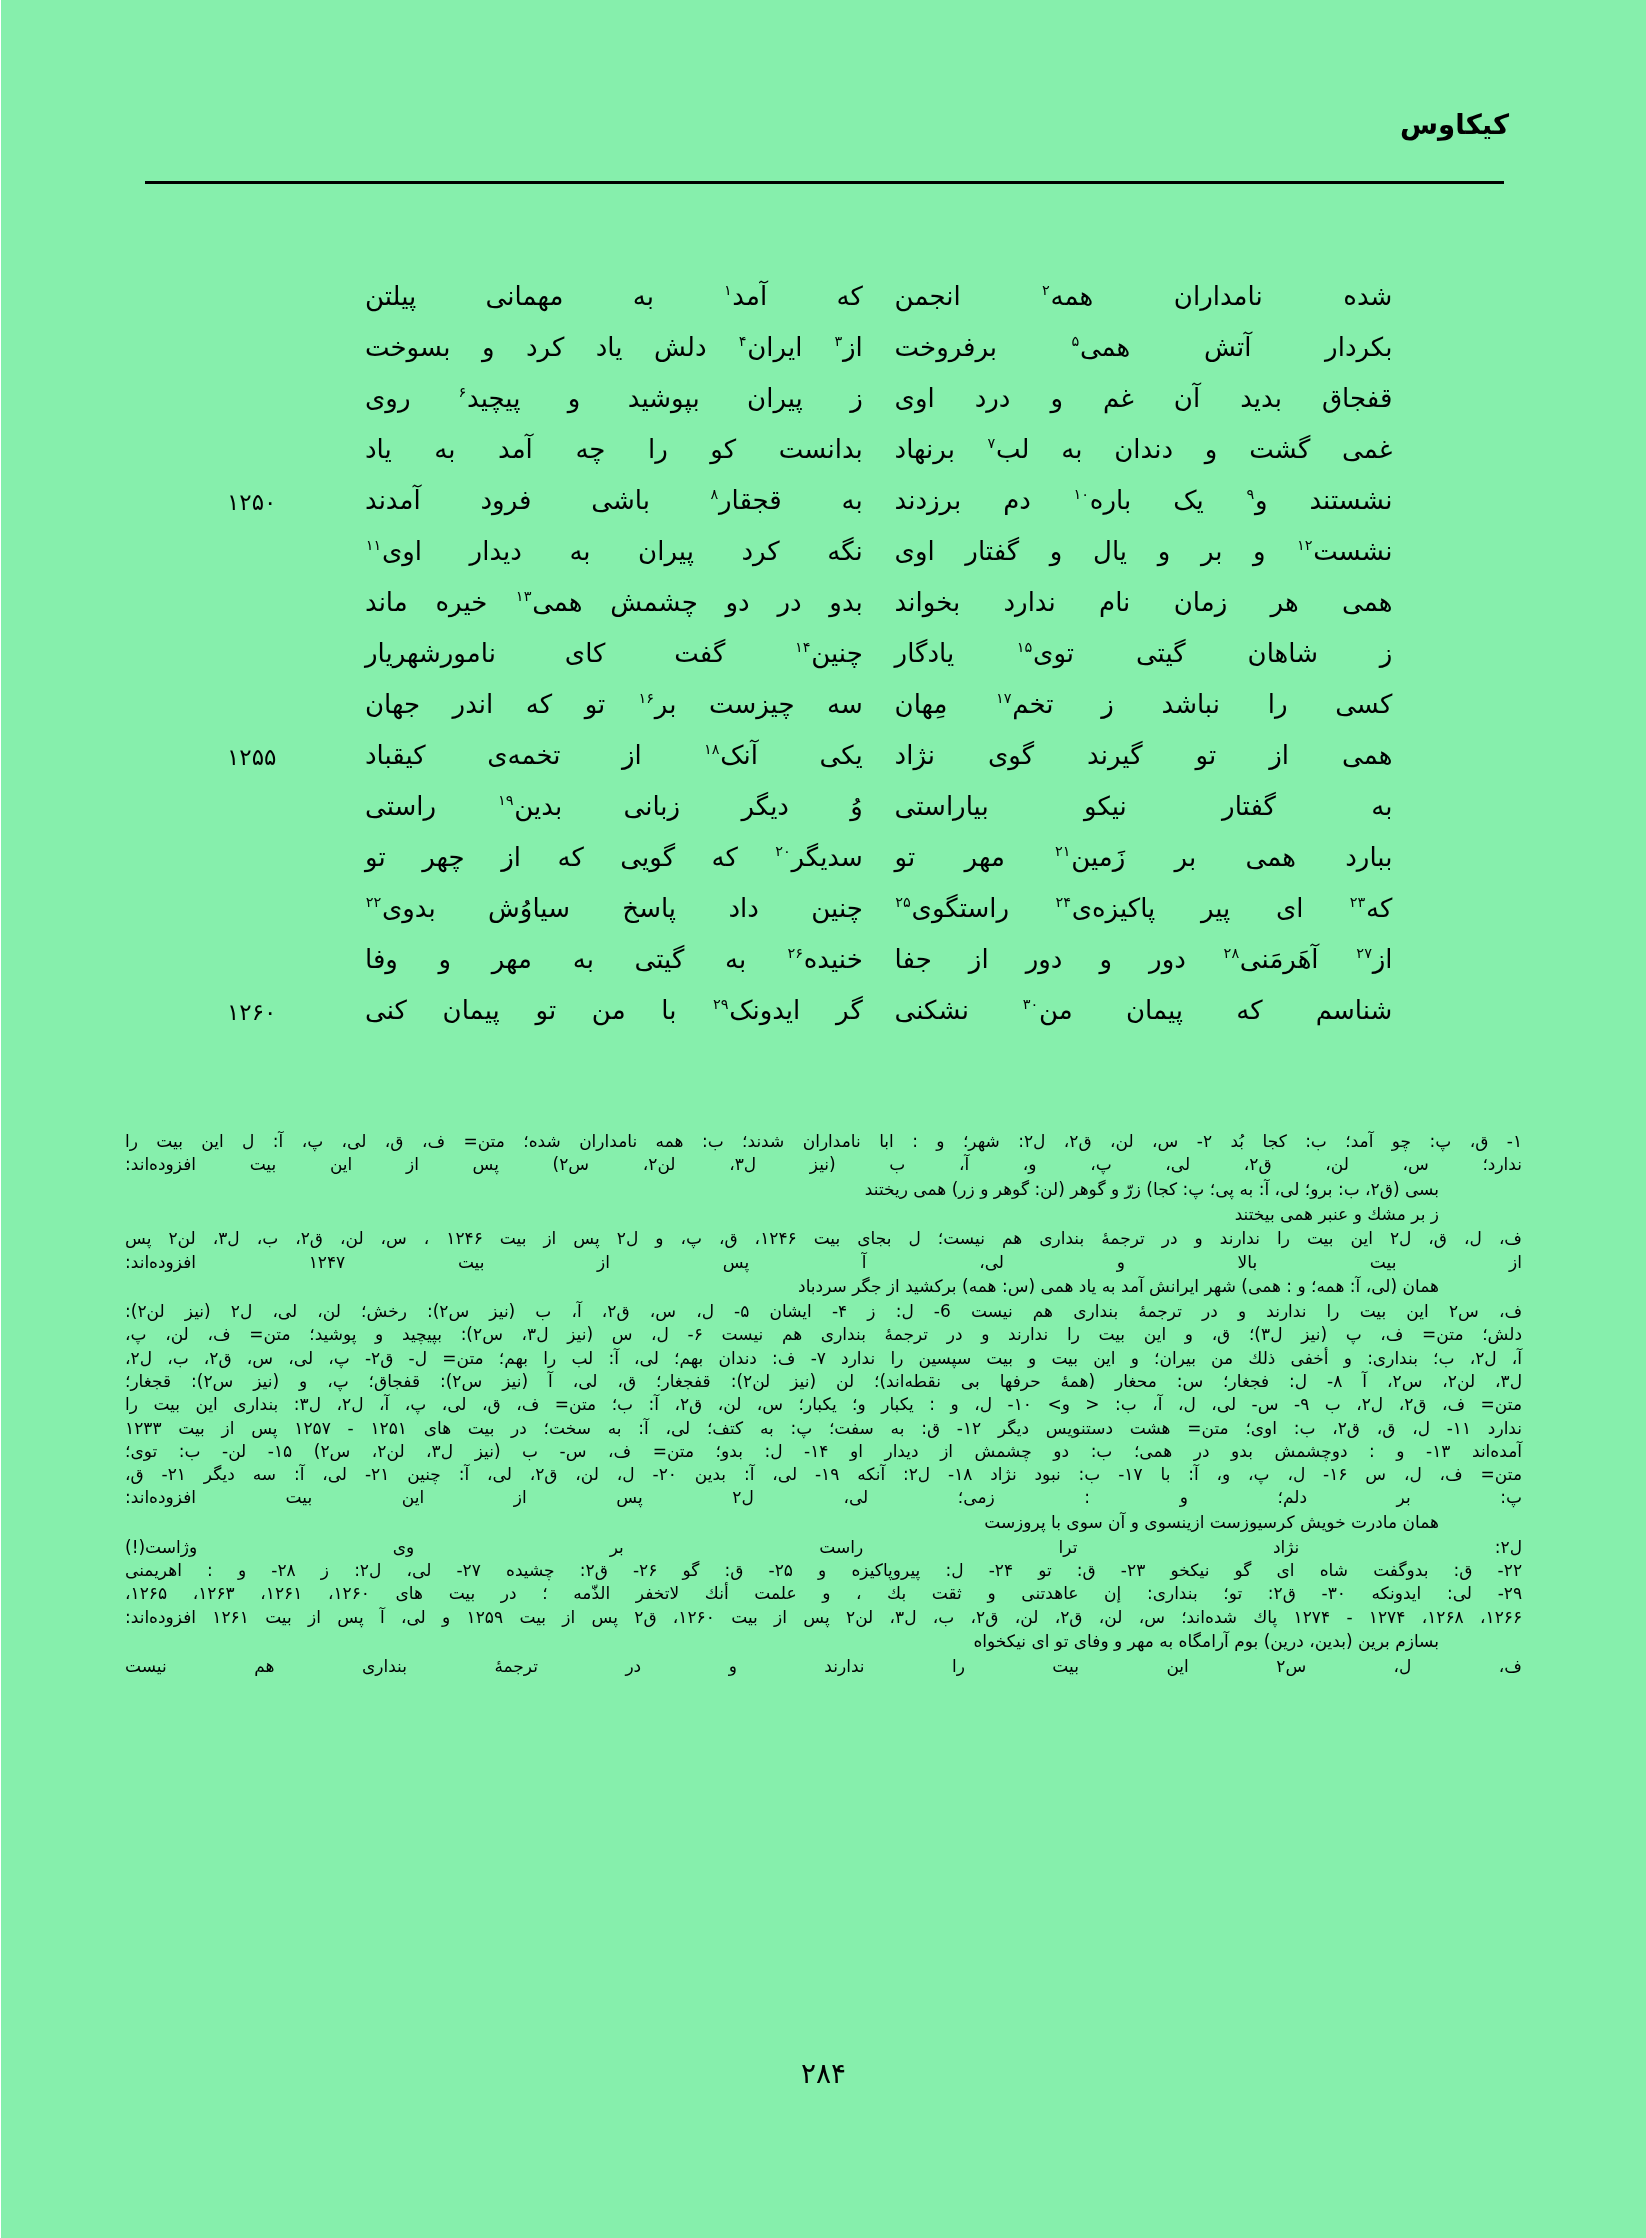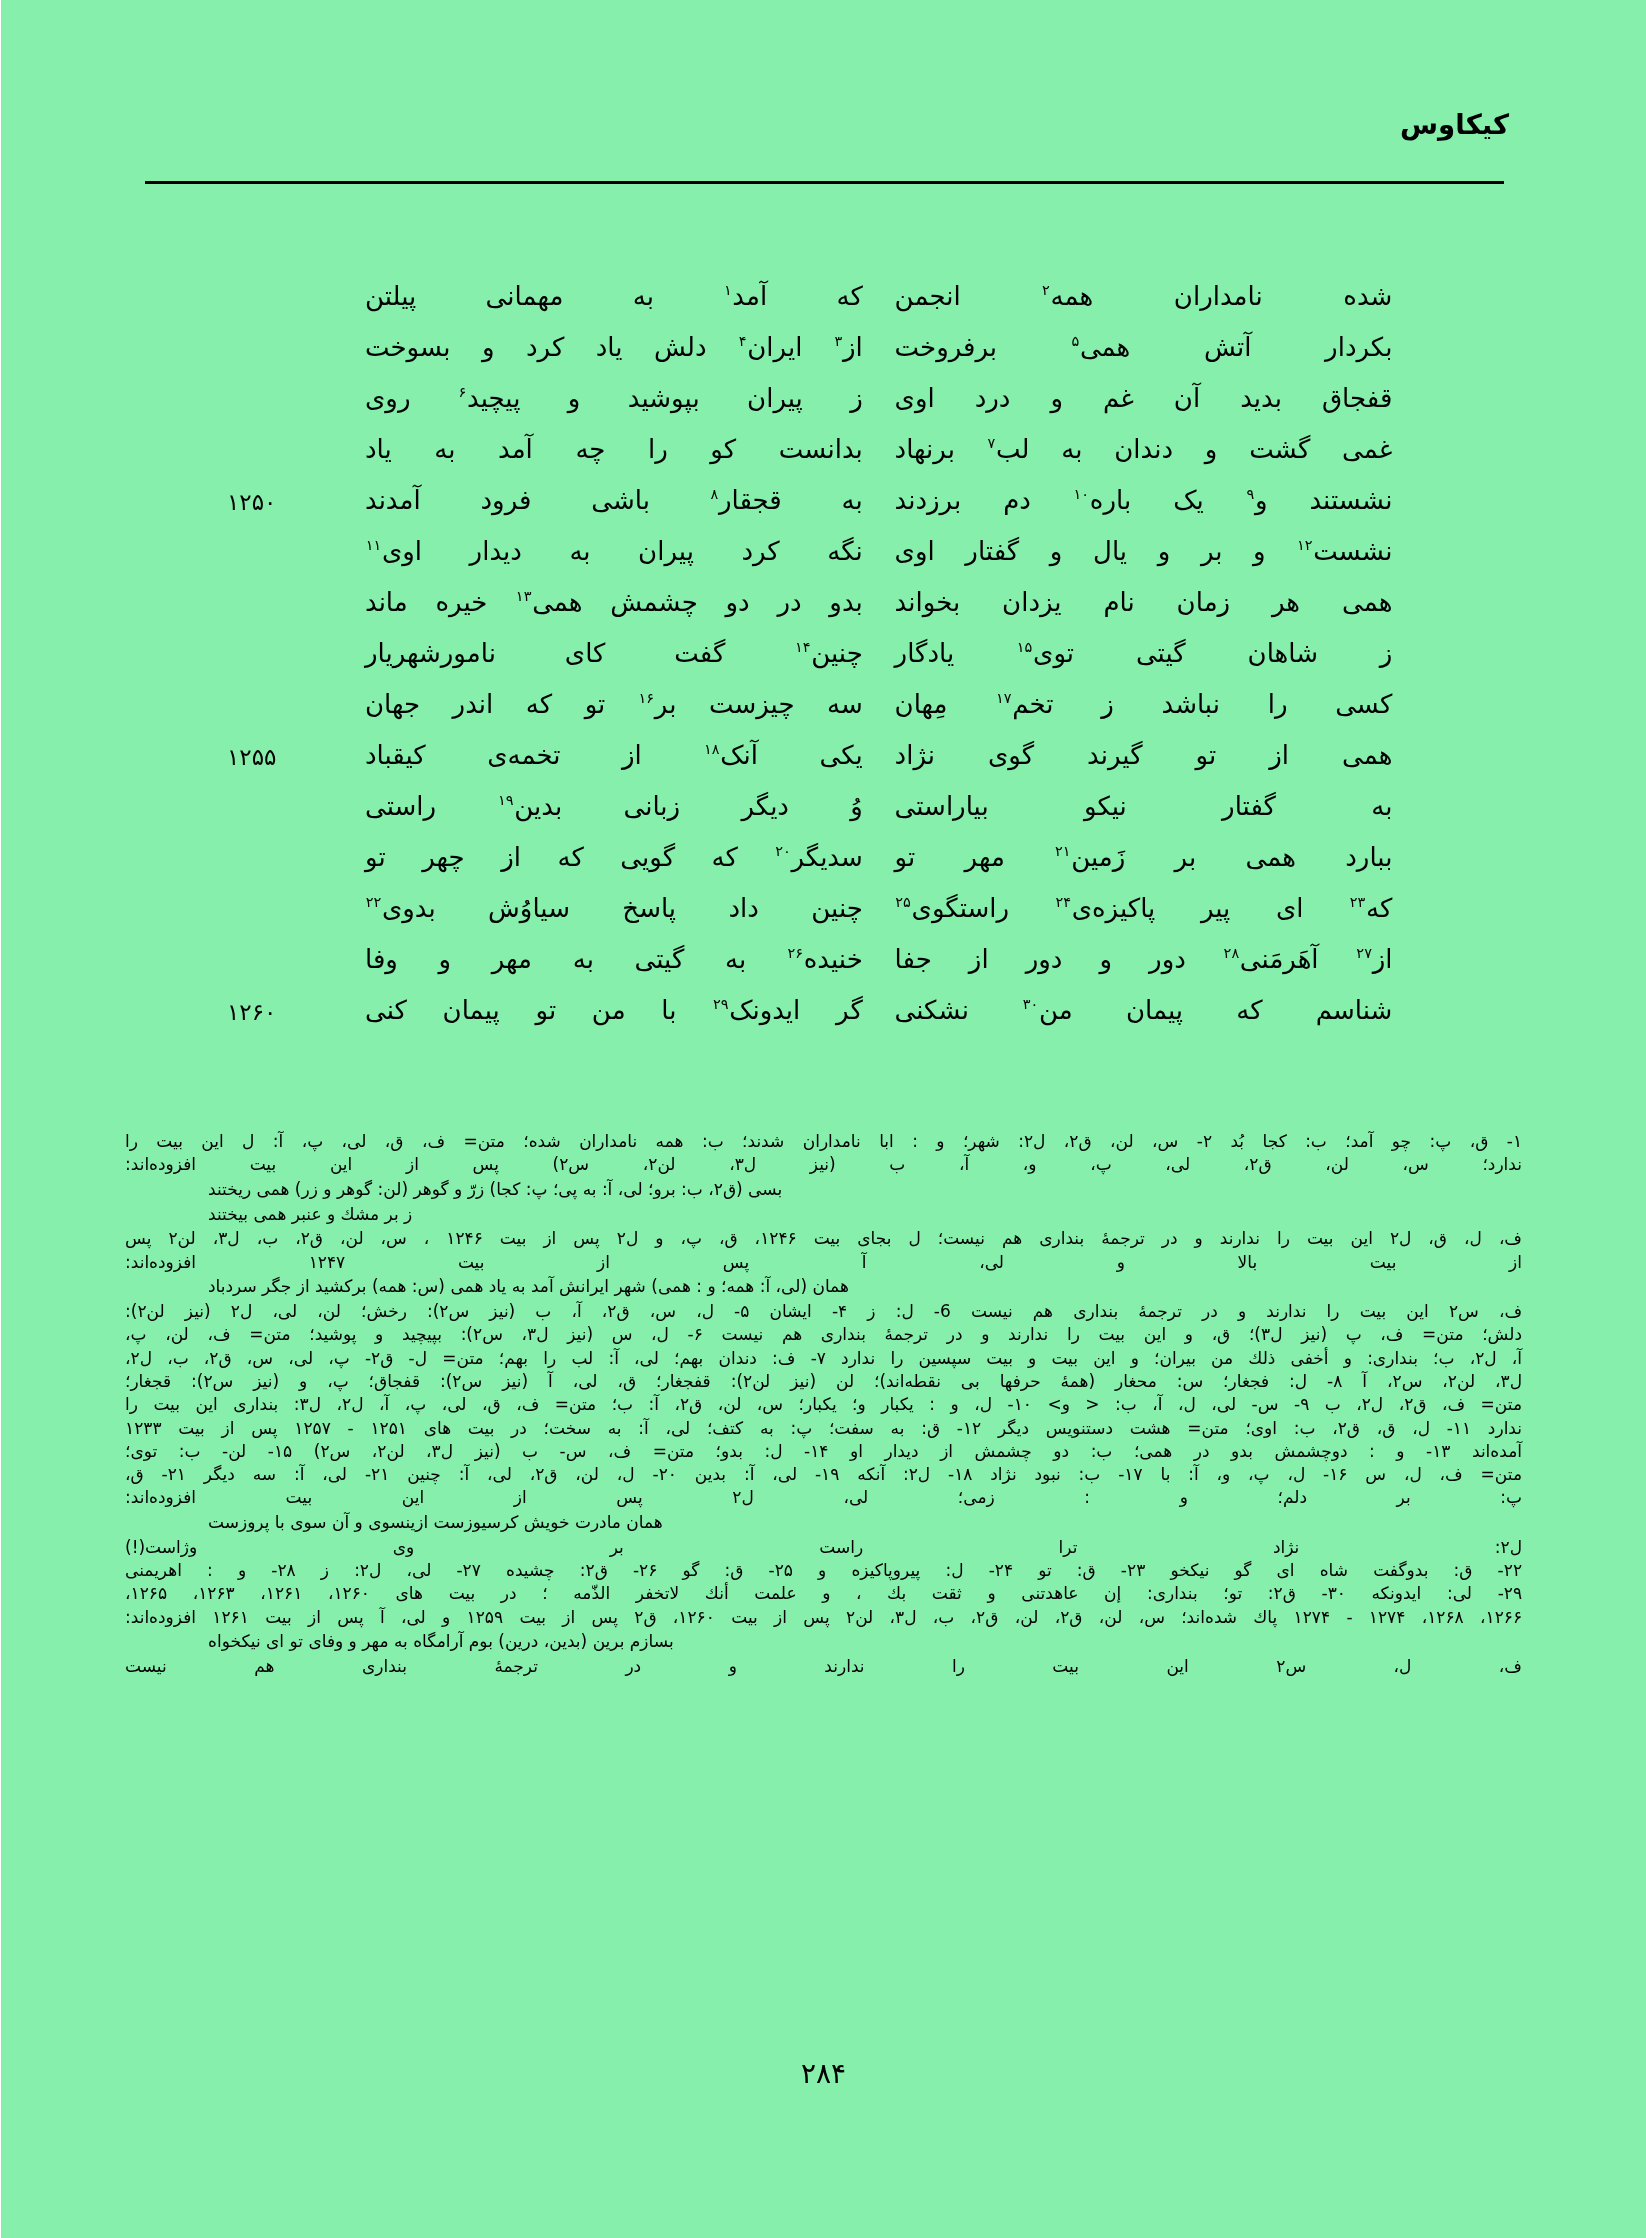--- a/index.html
+++ b/index.html
@@ -96,21 +96,21 @@
   .app-line.just{
     text-align:justify;
     text-align-last:justify;
   }
   .app-quote{
     text-align:center;
     direction:rtl;
     margin:2.1px 0 2.1px 0;
     padding:0 83px;
     display:flex;
-    justify-content:flex-end;
+    justify-content:flex-start;
   }
   .app-quote .qh{
     white-space:nowrap;
     letter-spacing:0.3px;
   }
 
   
   .folio{
     position:absolute;
     top:2057px;
@@ -155,21 +155,21 @@
         <div class="hemistich left">نشستند و<sup>۹</sup> یک باره<sup>۱۰</sup> دم برزدند</div>
         <div class="hemistich right">به قجقار<sup>۸</sup> باشی فرود آمدند</div>
         <div class="vnum">۱۲۵۰</div>
       </div>
       <div class="verse-row">
         <div class="hemistich left">نشست<sup>۱۲</sup> و بر و یال و گفتار اوی</div>
         <div class="hemistich right">نگه کرد پیران به دیدار اوی<sup>۱۱</sup></div>
         <div class="vnum"></div>
       </div>
       <div class="verse-row">
-        <div class="hemistich left">همی هر زمان نام یزدان بخواند</div>
+        <div class="hemistich left">همی هر زمان نام ندارد بخواند</div>
         <div class="hemistich right">بدو در دو چشمش همی<sup>۱۳</sup> خیره ماند</div>
         <div class="vnum"></div>
       </div>
       <div class="verse-row">
         <div class="hemistich left">ز شاهان گیتی توی<sup>۱۵</sup> یادگار</div>
         <div class="hemistich right">چنین<sup>۱۴</sup> گفت کای نامورشهریار</div>
         <div class="vnum"></div>
       </div>
       <div class="verse-row">
         <div class="hemistich left">کسی را نباشد ز تخم<sup>۱۷</sup> مِهان</div>

